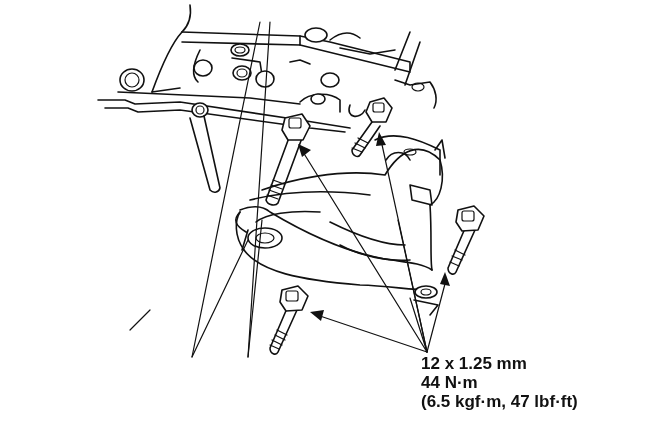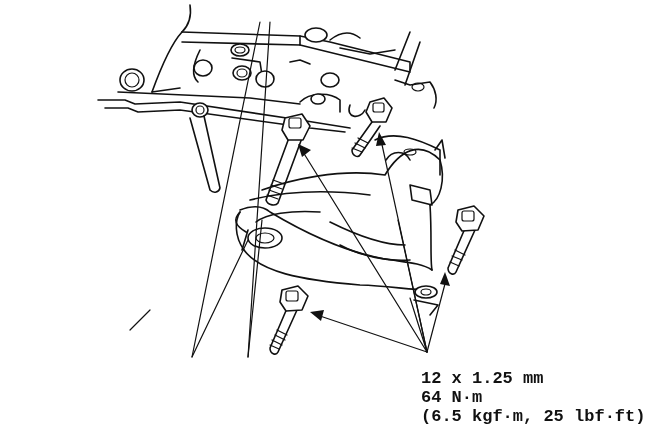--- a/index.html
+++ b/index.html
@@ -3,22 +3,22 @@
 <meta charset="utf-8">
 <style>
   html, body { margin: 0; padding: 0; background: #ffffff; }
   body { width: 650px; height: 445px; position: relative; overflow: hidden; }
   #diagram { position: absolute; left: 0; top: 0; width: 650px; height: 445px; }
   .ln { fill: none; stroke: #111; stroke-width: 1.6; stroke-linecap: round; stroke-linejoin: round; }
   .thin { fill: none; stroke: #111; stroke-width: 1.2; stroke-linecap: round; }
   .fillw { fill: #fff; stroke: #111; stroke-width: 1.6; stroke-linejoin: round; }
   .ar { fill: #111; stroke: none; }
   .callout {
-    position: absolute; left: 421px; top: 369px;
-    font-family: Liberation Mono, monospace; color: #111;
+    position: absolute; left: 421px; top: 354px;
+    font-family: Liberation Sans, sans-serif; color: #111;
     font-size: 17px; line-height: 19px;
   }
   .callout .b { font-weight: bold; display: block; white-space: nowrap; }
   .callout .n { font-weight: normal; display: block; white-space: nowrap; }
 </style>
 </head>
 <body>
 
 <svg id="diagram" viewBox="0 0 650 445" xmlns="http://www.w3.org/2000/svg">
 
@@ -130,15 +130,15 @@
     <path class="ar" d="M445 272 L450 286 L440 284 Z"></path>
     <path class="thin" d="M427 352 L320 316"></path>
     <path class="ar" d="M310 312 L324 310 L321 321 Z"></path>
     <path class="thin" d="M427 352 L398 220"></path>
     <path class="thin" d="M427 352 L410 298"></path>
   </g>
 </svg>
 
 <div class="callout">
   <span class="b">12 x 1.25 mm</span>
-  <span class="b">64 N·m</span>
-  <span class="b">(6.5 kgf·m, 25 lbf·ft)</span>
+  <span class="b">44 N·m</span>
+  <span class="b">(6.5 kgf·m, 47 lbf·ft)</span>
 </div>
 
 </body></html>

